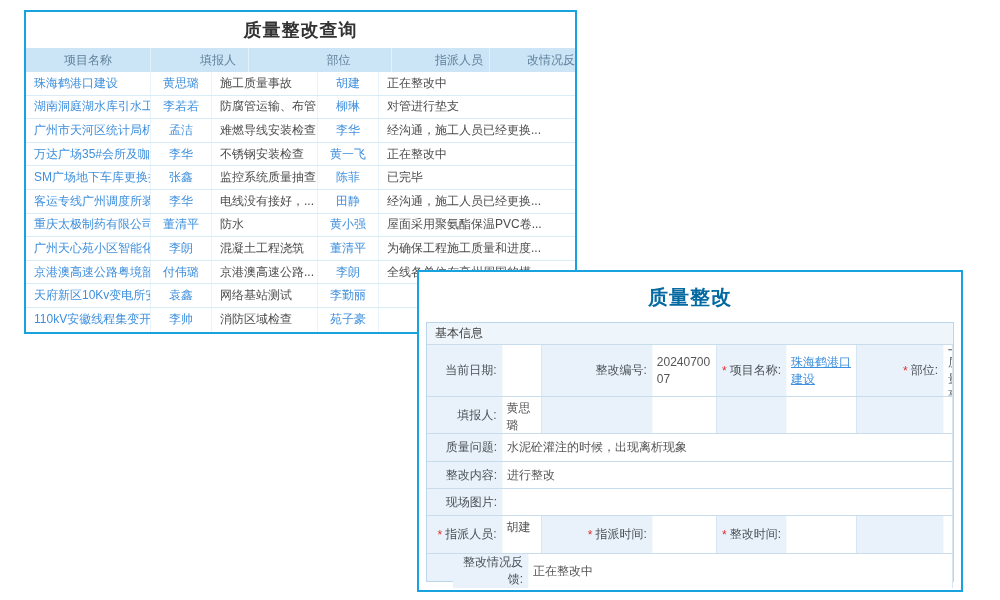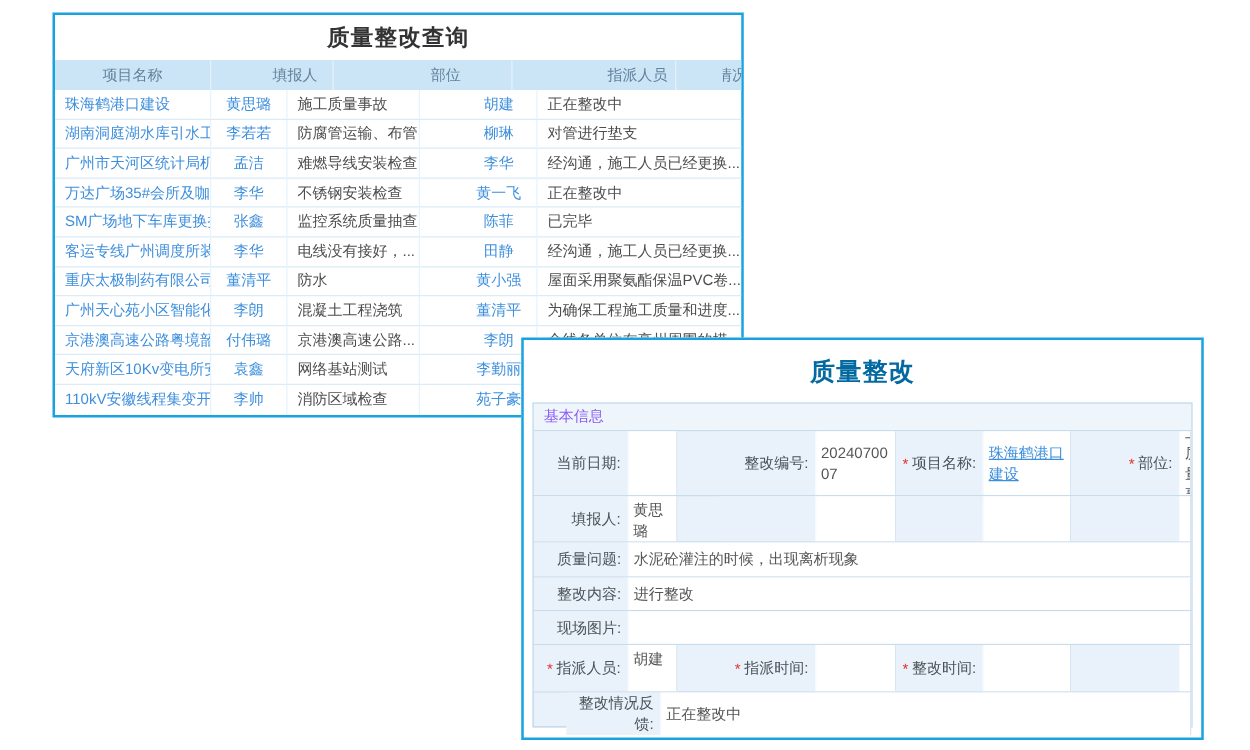--- a/index.html
+++ b/index.html
@@ -1,44 +1,44 @@
 <!DOCTYPE html>
 <html><head>
 <meta charset="utf-8">
 <style>
   * { margin:0; padding:0; box-sizing:border-box; }
   html,body { width:1000px; height:600px; background:#fff; font-family:"Liberation Sans","DejaVu Sans",sans-serif; overflow:hidden; }
   .panel { position:absolute; background:#fff; border:2px solid #18a3e0; }
 
   
-  #query-panel { left:42px; top:10px; width:553px; height:324px; z-index:1; }
+  #query-panel { left:24px; top:10px; width:553px; height:324px; z-index:1; }
   .q-title { height:36px; display:flex; align-items:center; justify-content:center;
              font-size:18px; font-weight:bold; color:#333; letter-spacing:1px; }
   .q-header { display:flex; height:24px; background:#cbe5f6;gap:37px; }
   .q-header .hc { display:flex; align-items:center; justify-content:center;
                   font-size:12px; color:#61819c; border-right:1px solid #e4f1fa; overflow:hidden; white-space:nowrap; }
   .q-header .hc:last-child { border-right:none; }
   .qrow { display:flex; height:23.6px; border-bottom:1px solid #d9ecf8; }
   .qrow:last-child { border-bottom:none; }
   .qc { font-size:12px; display:flex; align-items:center; overflow:hidden; white-space:nowrap;
         border-right:1px solid #e8f3fb; }
   .qc:last-child { border-right:none; }
-  .w1 { width:125px; } .w2 { width:61px; } .w3 { width:106px; } .w4 { width:61px;margin-left:33px; } .w5 { flex:1; }
+  .w1 { width:125px; } .w2 { width:61px; } .w3 { width:106px; } .w4 { width:61px; } .w5 { flex:1; }
   .qc.w1, .qc.w3, .qc.w5 { padding-left:8px; padding-right:2px; }
   .qc.w2, .qc.w4 { justify-content:center; }
   .blue { color:#3e8fdd; cursor:pointer; }
   .dark { color:#4d4d4d; }
 
   
   #detail-panel { left:417px; top:270px; width:546px; height:322px; z-index:2; }
   .d-title { height:50px; display:flex; align-items:center; justify-content:center;
              font-size:20px; font-weight:bold; color:#0369a1; letter-spacing:1px; }
   .form-box { margin:0 7px; height:260px; border:1px solid #bcd5e8; background:#e9f2fa; }
   .section-bar { height:22px; background:#eef6fc; border-bottom:1px solid #c9dcec;
-                 display:flex; align-items:center; padding-left:8px; font-size:12px; color:#8b5cf6; }
+                 display:flex; align-items:center; padding-left:8px; font-size:12px; color:#404040; }
   .frow { display:flex; border-bottom:1px solid #c9dcec; }
   .frow:last-child { border-bottom:none; }
   .fcell { font-size:12px; color:#4a5158; overflow:hidden; }
   .lbl { background:#e9f2fa; display:flex; align-items:center; justify-content:flex-end;
          padding-right:5px; border-right:1px solid #f5fafd; text-align:right; }
   .val { background:#fff; border-right:1px solid #d6e6f2; display:flex; align-items:center;
          padding:2px 4px; color:#555; }
   .val.top { align-items:flex-start; padding-top:3px; }
   .wrapv { white-space:normal; word-break:break-all; line-height:1.35; }
   .c1 { width:76px; } .c2 { width:40px; } .c3 { width:78px;margin-left:33px; } .c4 { width:65px; }

